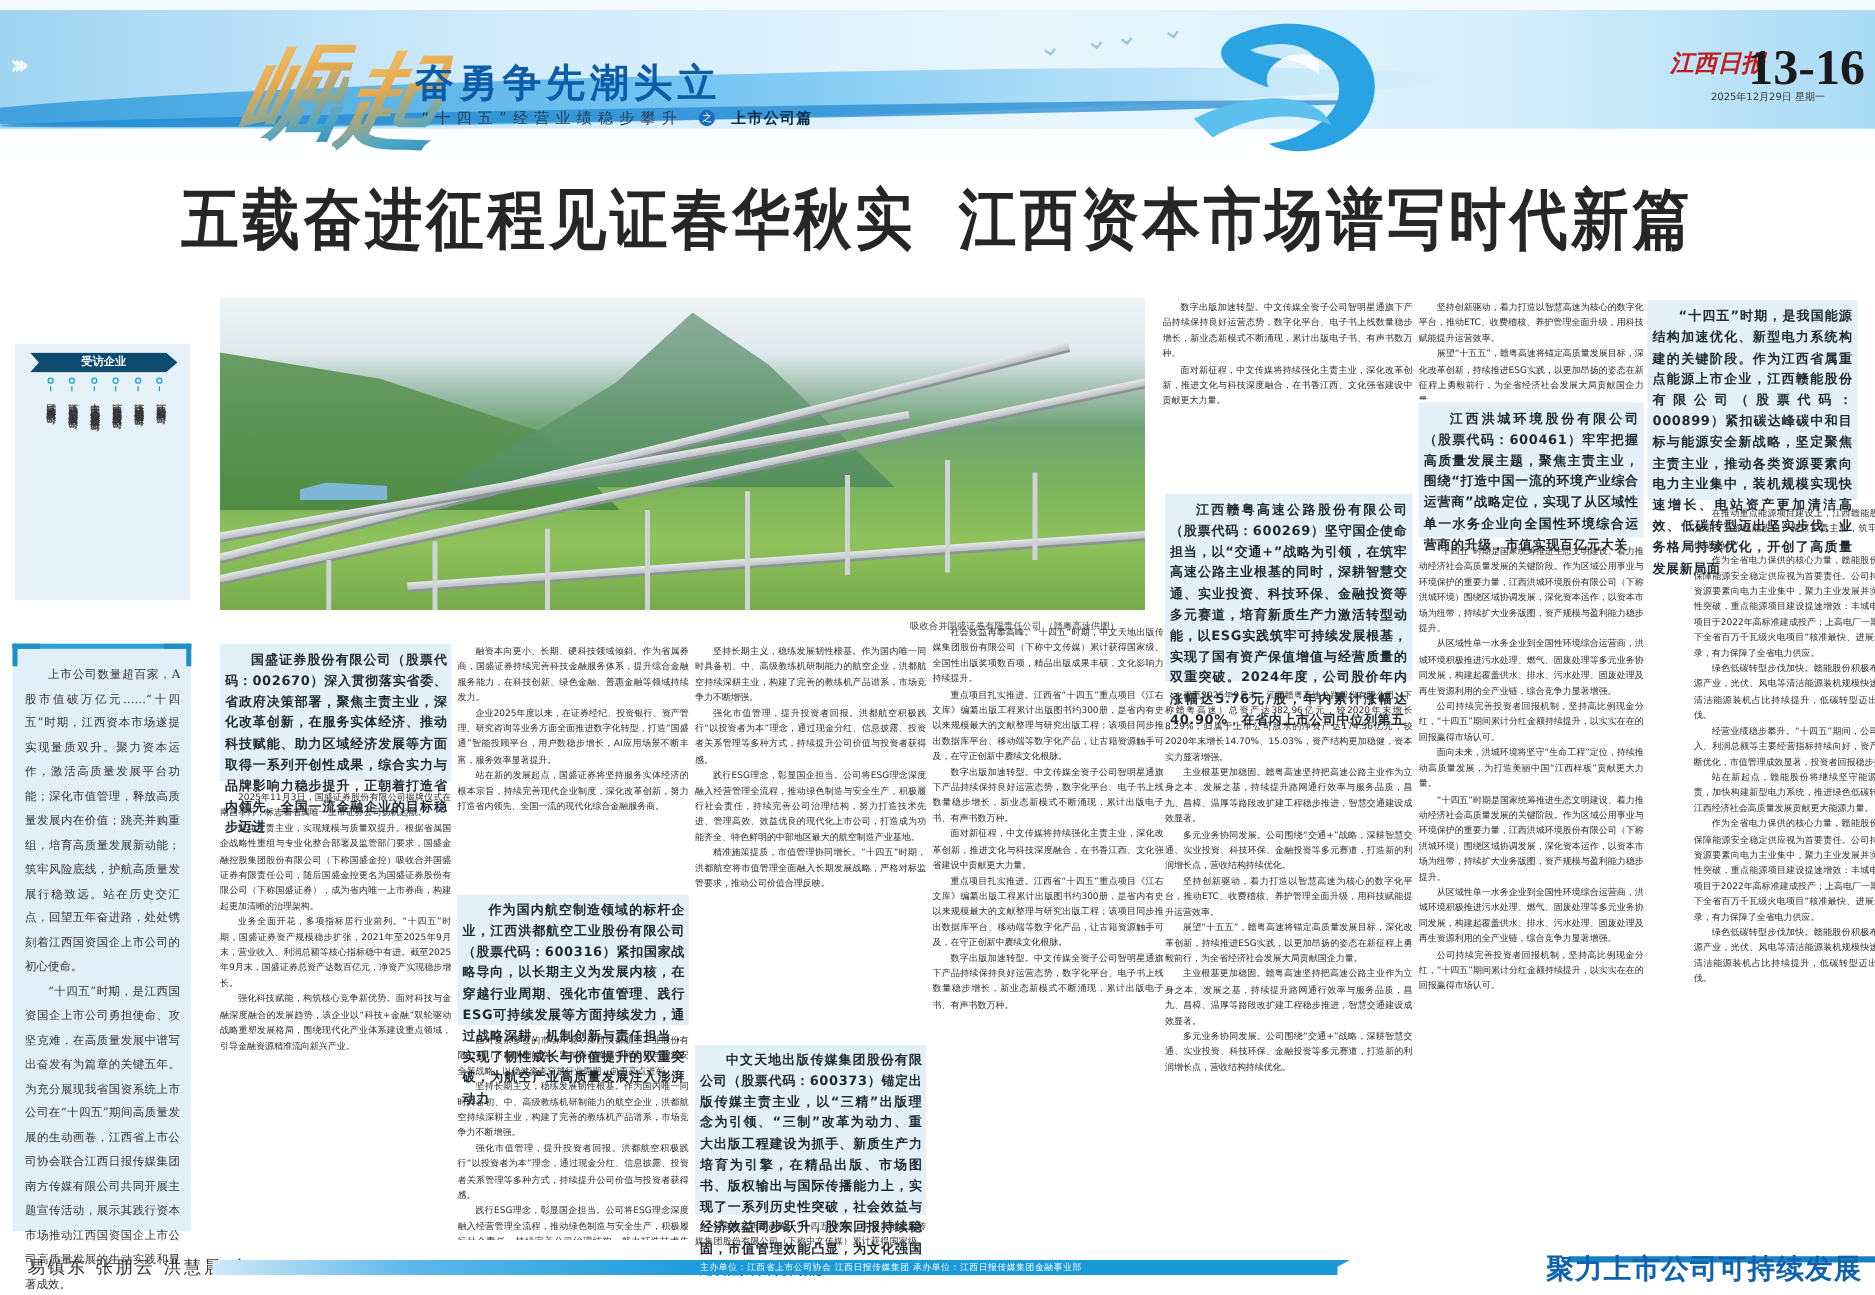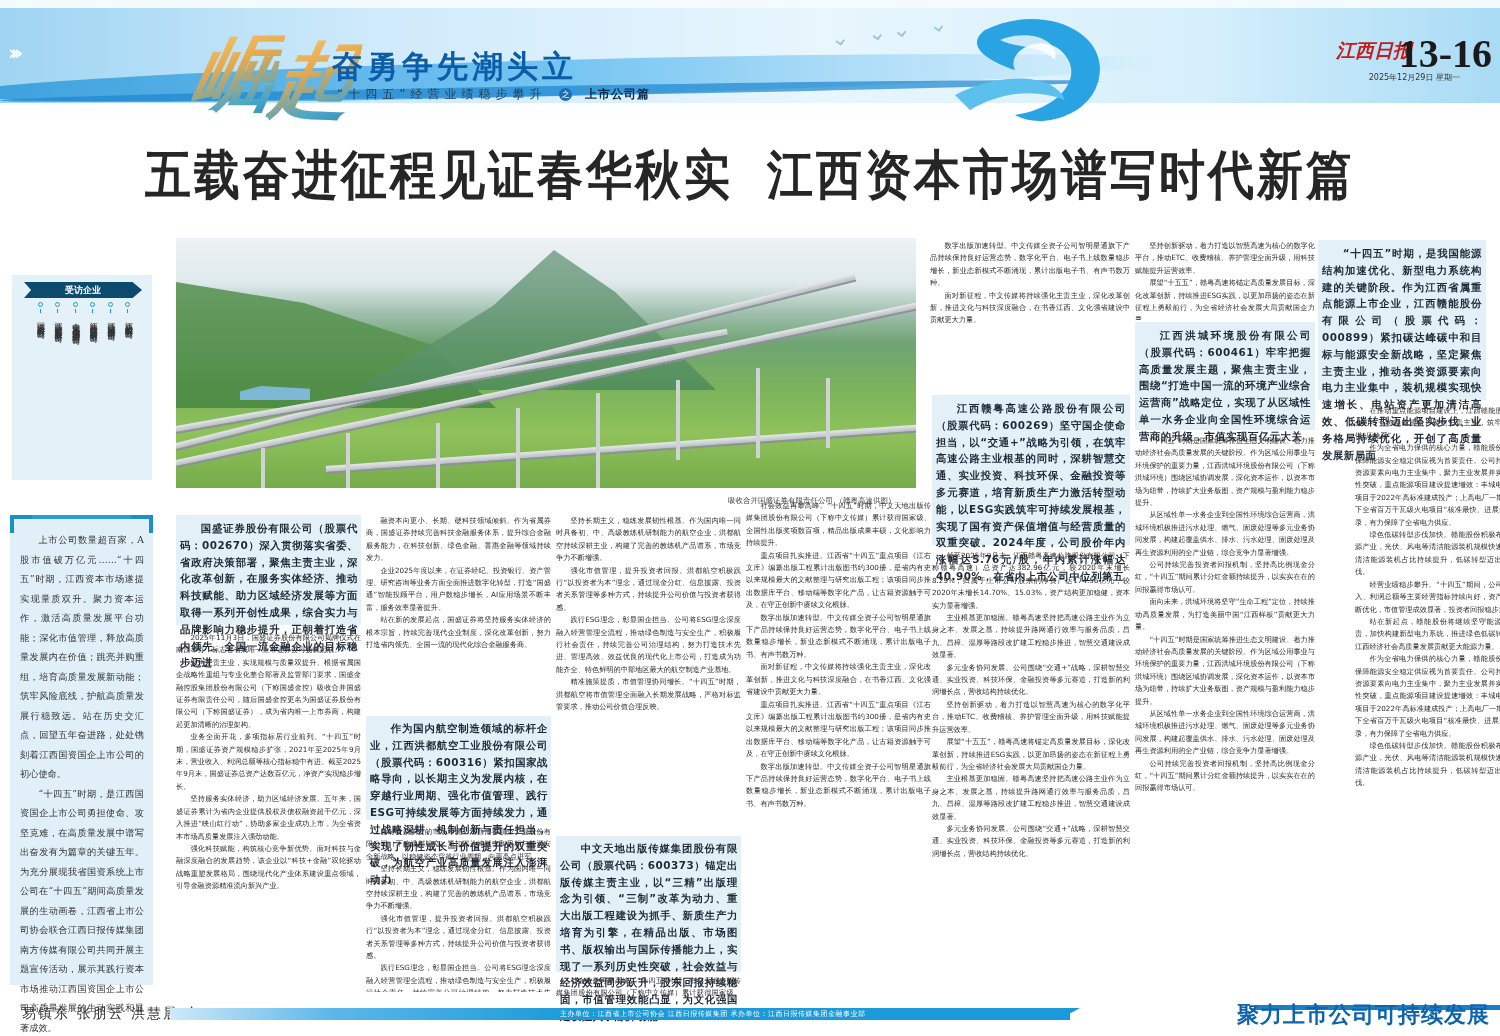--- a/index.html
+++ b/index.html
@@ -175,21 +175,20 @@
   <div class="ph-pier" style="left:650px;top:140px;height:70px;"></div>
 </div>
 <div class="caption">吸收合并国盛证券有限责任公司  （赣粤高速供图）</div>
 
 <div class="hl-box" style="left:176px;top:515px;width:185px;height:110px;"></div>
 <div class="hl-text small" style="left:180px;top:520px;width:178px;">国盛证券股份有限公司（股票代码：002670）深入贯彻落实省委、省政府决策部署，聚焦主责主业，深化改革创新，在服务实体经济、推动科技赋能、助力区域经济发展等方面取得一系列开创性成果，综合实力与品牌影响力稳步提升，正朝着打造省内领先、全国一流金融企业的目标稳步迈进</div>
 <div class="col" style="left:176px;top:632px;width:185px;height:360px;">
   <p>2025年11月3日，国盛证券股份有限公司揭牌仪式在南昌举行，标志着省属唯一上市证券公司扬帆起航。</p>
   <p>聚焦主责主业，实现规模与质量双提升。根据省属国企战略性重组与专业化整合部署及监管部门要求，国盛金融控股集团股份有限公司（下称国盛金控）吸收合并国盛证券有限责任公司，随后国盛金控更名为国盛证券股份有限公司（下称国盛证券），成为省内唯一上市券商，构建起更加清晰的治理架构。</p>
   <p>业务全面开花，多项指标居行业前列。“十四五”时期，国盛证券资产规模稳步扩张，2021年至2025年9月末，营业收入、利润总额等核心指标稳中有进。截至2025年9月末，国盛证券总资产达数百亿元，净资产实现稳步增长。</p>
-  <p>坚持服务实体经济，助力区域经济发展。五年来，国盛证券累计为省内企业提供股权及债权融资超千亿元，深入推进“映山红行动”，协助多家企业成功上市，为全省资本市场高质量发展注入强劲动能。</p>
   <p>强化科技赋能，构筑核心竞争新优势。面对科技与金融深度融合的发展趋势，该企业以“科技+金融”双轮驱动战略重塑发展格局，围绕现代化产业体系建设重点领域，引导金融资源精准流向新兴产业。</p>
 </div>
 <div class="col" style="left:366px;top:515px;width:185px;height:200px;">
   <p>融资本向更小、长期、硬科技领域倾斜。作为省属券商，国盛证券持续完善科技金融服务体系，提升综合金融服务能力，在科技创新、绿色金融、普惠金融等领域持续发力。</p>
   <p>企业2025年度以来，在证券经纪、投资银行、资产管理、研究咨询等业务方面全面推进数字化转型，打造“国盛通”智能投顾平台，用户数稳步增长，AI应用场景不断丰富，服务效率显著提升。</p>
   <p>站在新的发展起点，国盛证券将坚持服务实体经济的根本宗旨，持续完善现代企业制度，深化改革创新，努力打造省内领先、全国一流的现代化综合金融服务商。</p>
 </div>
 
 <div class="hl-box" style="left:366px;top:716px;width:185px;height:104px;"></div>
 <div class="hl-text small" style="left:370px;top:720px;width:178px;">作为国内航空制造领域的标杆企业，江西洪都航空工业股份有限公司（股票代码：600316）紧扣国家战略导向，以长期主义为发展内核，在穿越行业周期、强化市值管理、践行ESG可持续发展等方面持续发力，通过战略深耕、机制创新与责任担当，实现了韧性成长与价值提升的双重突破，为航空产业高质量发展注入澎湃动力</div>

